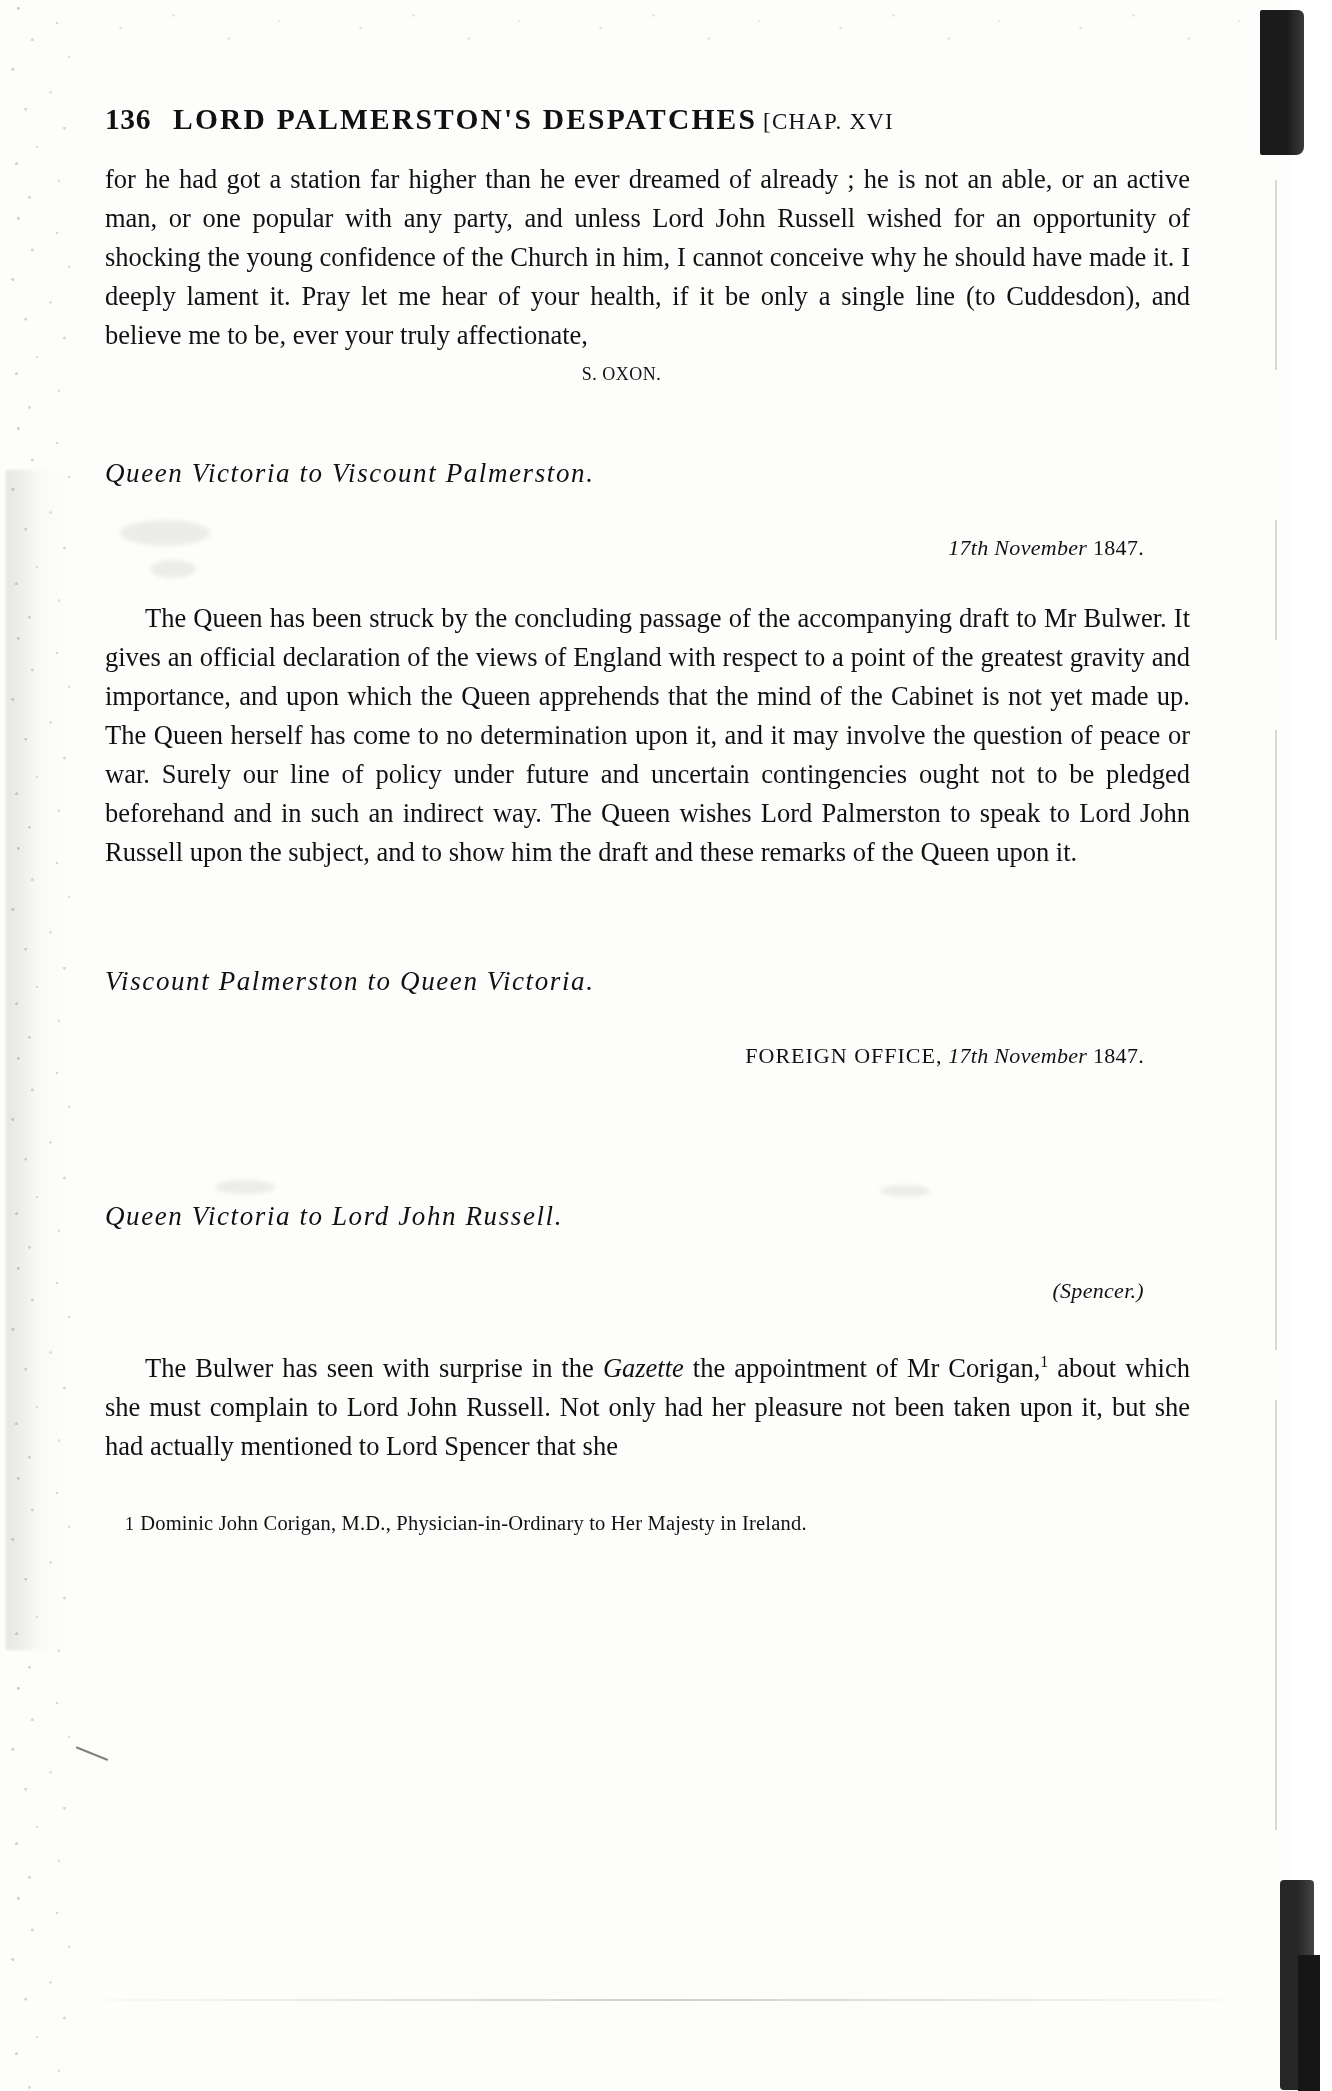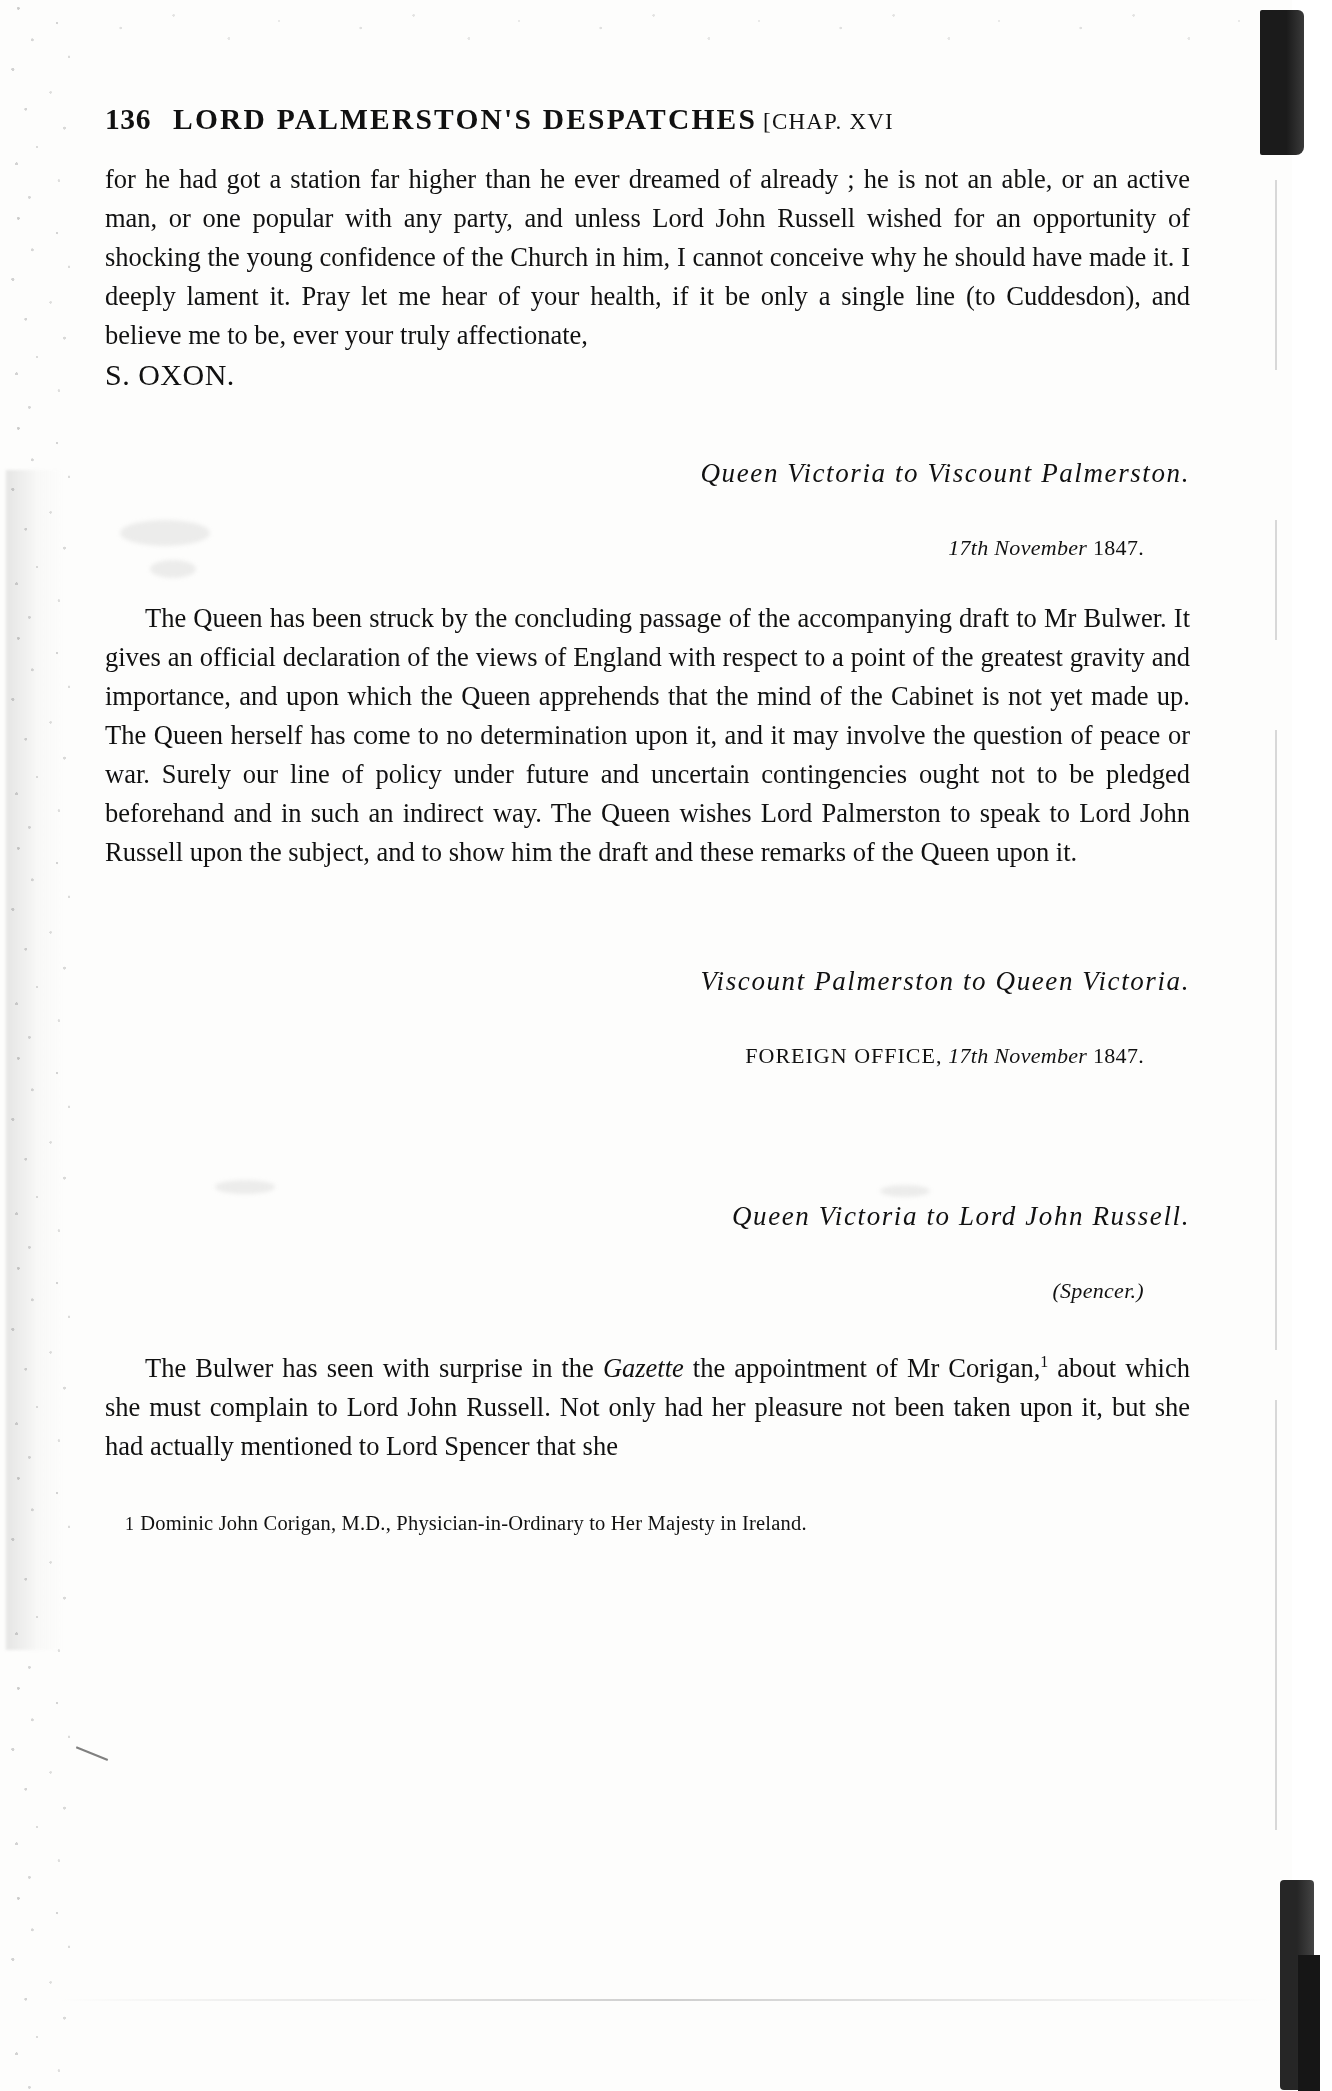--- a/index.html
+++ b/index.html
@@ -159,31 +159,31 @@
     line-height: 39px;
     text-align: justify;
     margin: 0;
     hyphens: manual;
   }
   p.body.indent {
     text-indent: 40px;
   }
   .closing {
     display: flex;
-    justify-content: flex-start;
-    font-size: 30px;
+    justify-content: center;
+    font-size: 18px;
     line-height: 39px;
   }
   .closing .sig {
     letter-spacing: 0.5px;
     padding-right: 52px;
   }
 
   .letter-head {
-    text-align: right;
+    text-align: left;
     font-style: italic;
     font-size: 27px;
     letter-spacing: 1.6px;
     margin: 0;
   }
   .letter-date {
     text-align: right;
     font-size: 22px;
     letter-spacing: 0.3px;
     margin: 16px;

